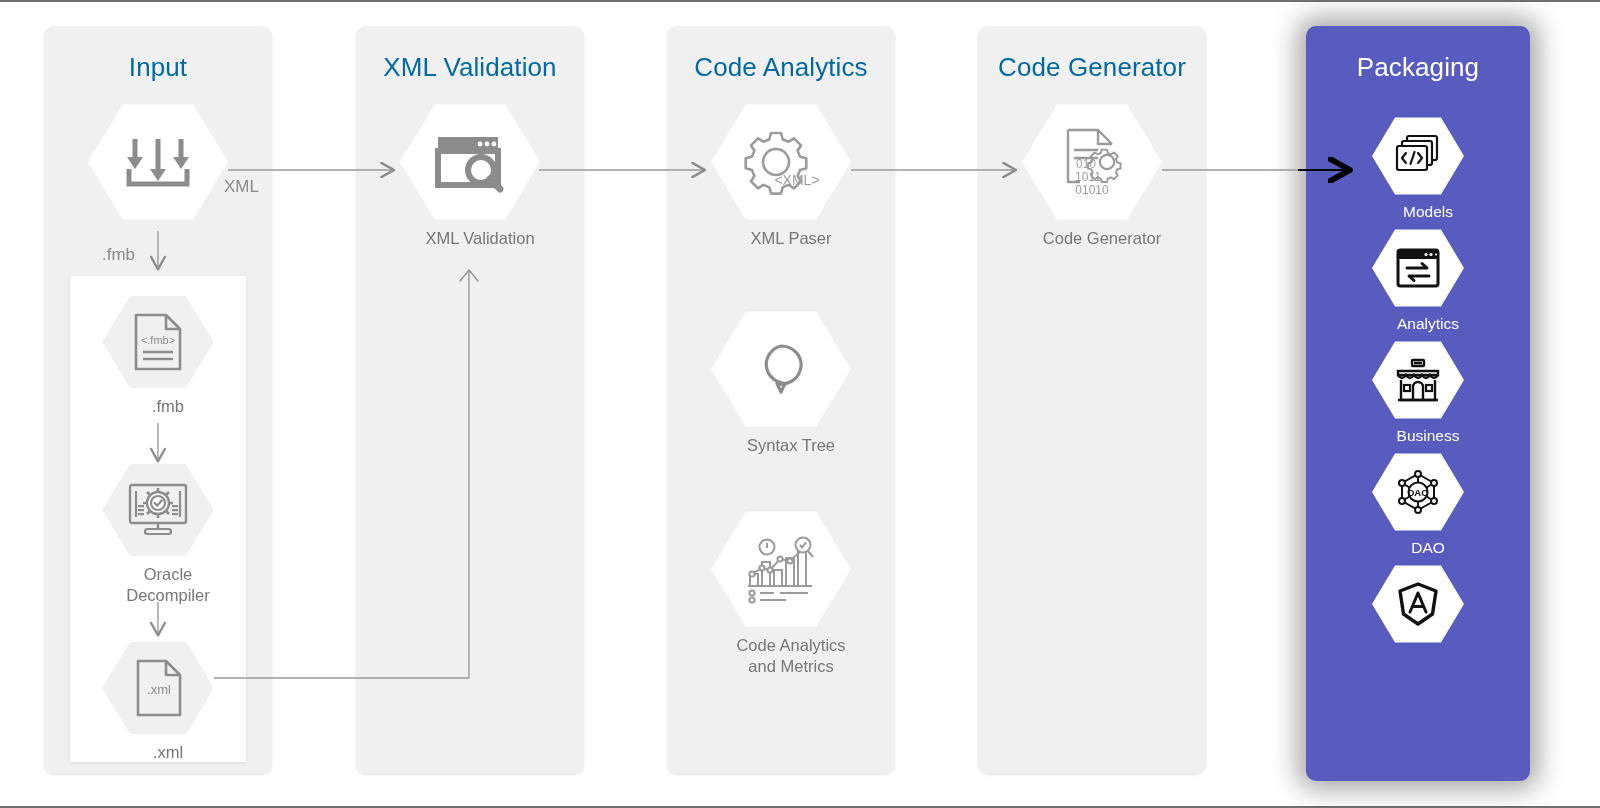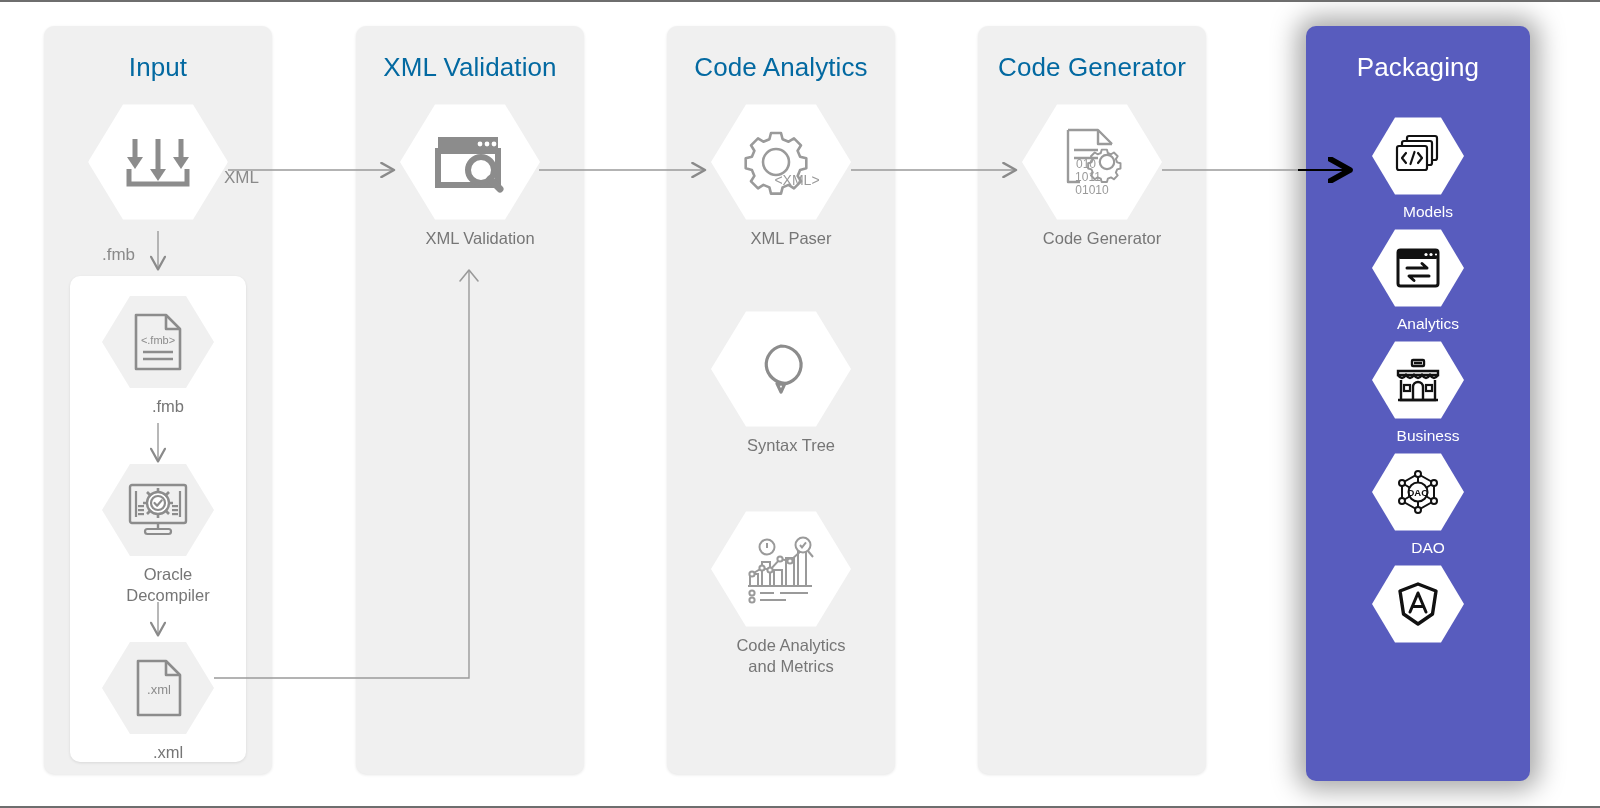--- a/index.html
+++ b/index.html
@@ -48,21 +48,21 @@
   }
   .col.accent .col-title{
     color:#ffffff;
     font-size:26px;
   }
 
   
   .subpanel{
     position:absolute;
     background:#ffffff;
-    border-radius:10px;
+    border-radius:0;
     box-shadow:0 1px 3px rgba(0,0,0,0.10);
   }
 
   
   .node{
     position:absolute;
     text-align:center;
   }
   .hex{
     position:relative;
@@ -393,16 +393,16 @@
     <line x1="158" y1="229" x2="158" y2="266" stroke="#9a9a9a" stroke-width="1.4" marker-end="url(#ah-down)"></line>
 
     <line x1="158" y1="421" x2="158" y2="458" stroke="#9a9a9a" stroke-width="1.4" marker-end="url(#ah-down)"></line>
 
     <line x1="158" y1="600" x2="158" y2="632" stroke="#9a9a9a" stroke-width="1.4" marker-end="url(#ah-down)"></line>
 
     <path d="M214 676 H469 V268" fill="none" stroke="#9a9a9a" stroke-width="1.4" transform="rotate(0)"></path>
   <path d="M460 279 L469 268 L478 279" fill="none" stroke="#9a9a9a" stroke-width="1.6" stroke-linecap="round" stroke-linejoin="round"></path>
     </svg>
 
-  <div class="edge-label" style="left:224px;top:166px;">XML</div>
+  <div class="edge-label" style="left:224px;top:175px;">XML</div>
   <div class="edge-label" style="left:102px;top:243px;">.fmb</div>
 
 </div>
 
 </body></html>

